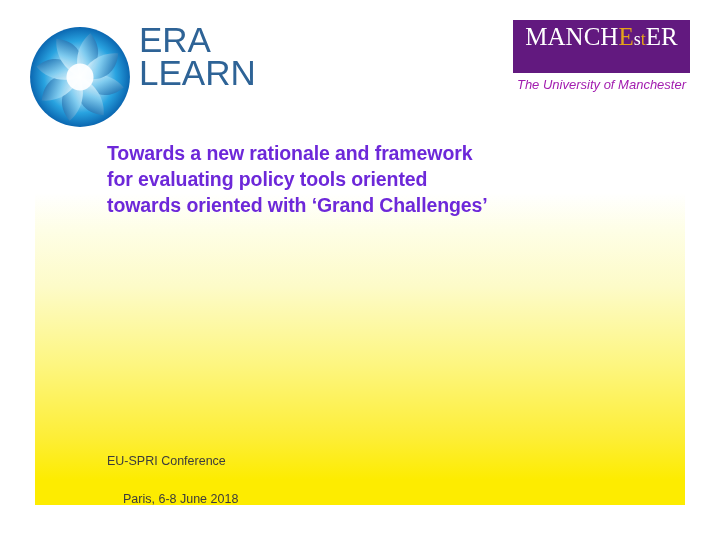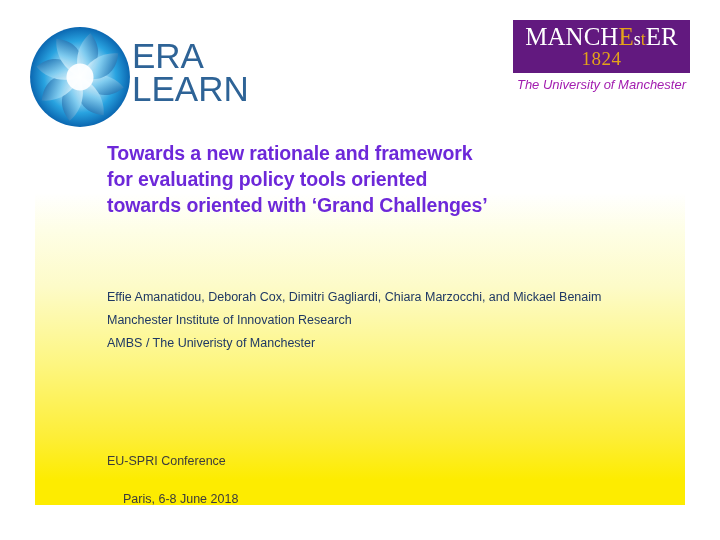--- a/index.html
+++ b/index.html
@@ -47,25 +47,24 @@
   }
   #era-mark {
     position: absolute;
     left: 0;
     top: 3px;
     width: 104px;
     height: 104px;
   }
   #era-wordmark {
     position: absolute;
-    left: 104px;
+    left: 111px;
     top: 0px;
     width: 128px;
     height: 105px;
-    margin-top: 16px;
   }
   .era-line {
     font-family: "Liberation Sans", sans-serif;
     font-weight: 400;
     letter-spacing: 0px;
     line-height: 0.92;
     white-space: nowrap;
   }
   #era-text-era {
     position: absolute;
@@ -234,34 +233,28 @@
     </svg>
     <div id="era-wordmark">
       <div class="era-line" id="era-text-era">ERA</div>
       <div class="era-line" id="era-text-learn">LEARN</div>
     </div>
   </div>
 
   <div id="uom-logo">
     <div id="uom-box"></div>
     <div id="uom-wordmark"><span>MANCH</span><span class="gold">E</span><span class="small">s</span><span class="gold small">t</span><span>E</span><span>R</span></div>
-    <div id="uom-year">1824</div>
     <div id="uom-tagline">The University of Manchester</div>
   </div>
 
   <div id="slide-title">
     <span class="tline">Towards a new rationale and framework</span>
     <span class="tline">for evaluating policy tools oriented</span>
     <span class="tline">towards oriented with ‘Grand Challenges’</span>
   </div>
 
-  <div id="authors-block">
-    <p id="authors-names">Effie Amanatidou, Deborah Cox, Dimitri Gagliardi, Chiara Marzocchi, and Mickael Benaim</p>
-    <p id="authors-affiliation-1">Manchester Institute of Innovation Research</p>
-    <p id="authors-affiliation-2">AMBS / The Univeristy of Manchester</p>
-  </div>
 
   <div id="conference-block">
     <p id="conference-name">EU-SPRI Conference</p>
     <p id="conference-location">Paris, 6-8 June 2018</p>
   </div>
 
 </div>
 
 </body></html>

